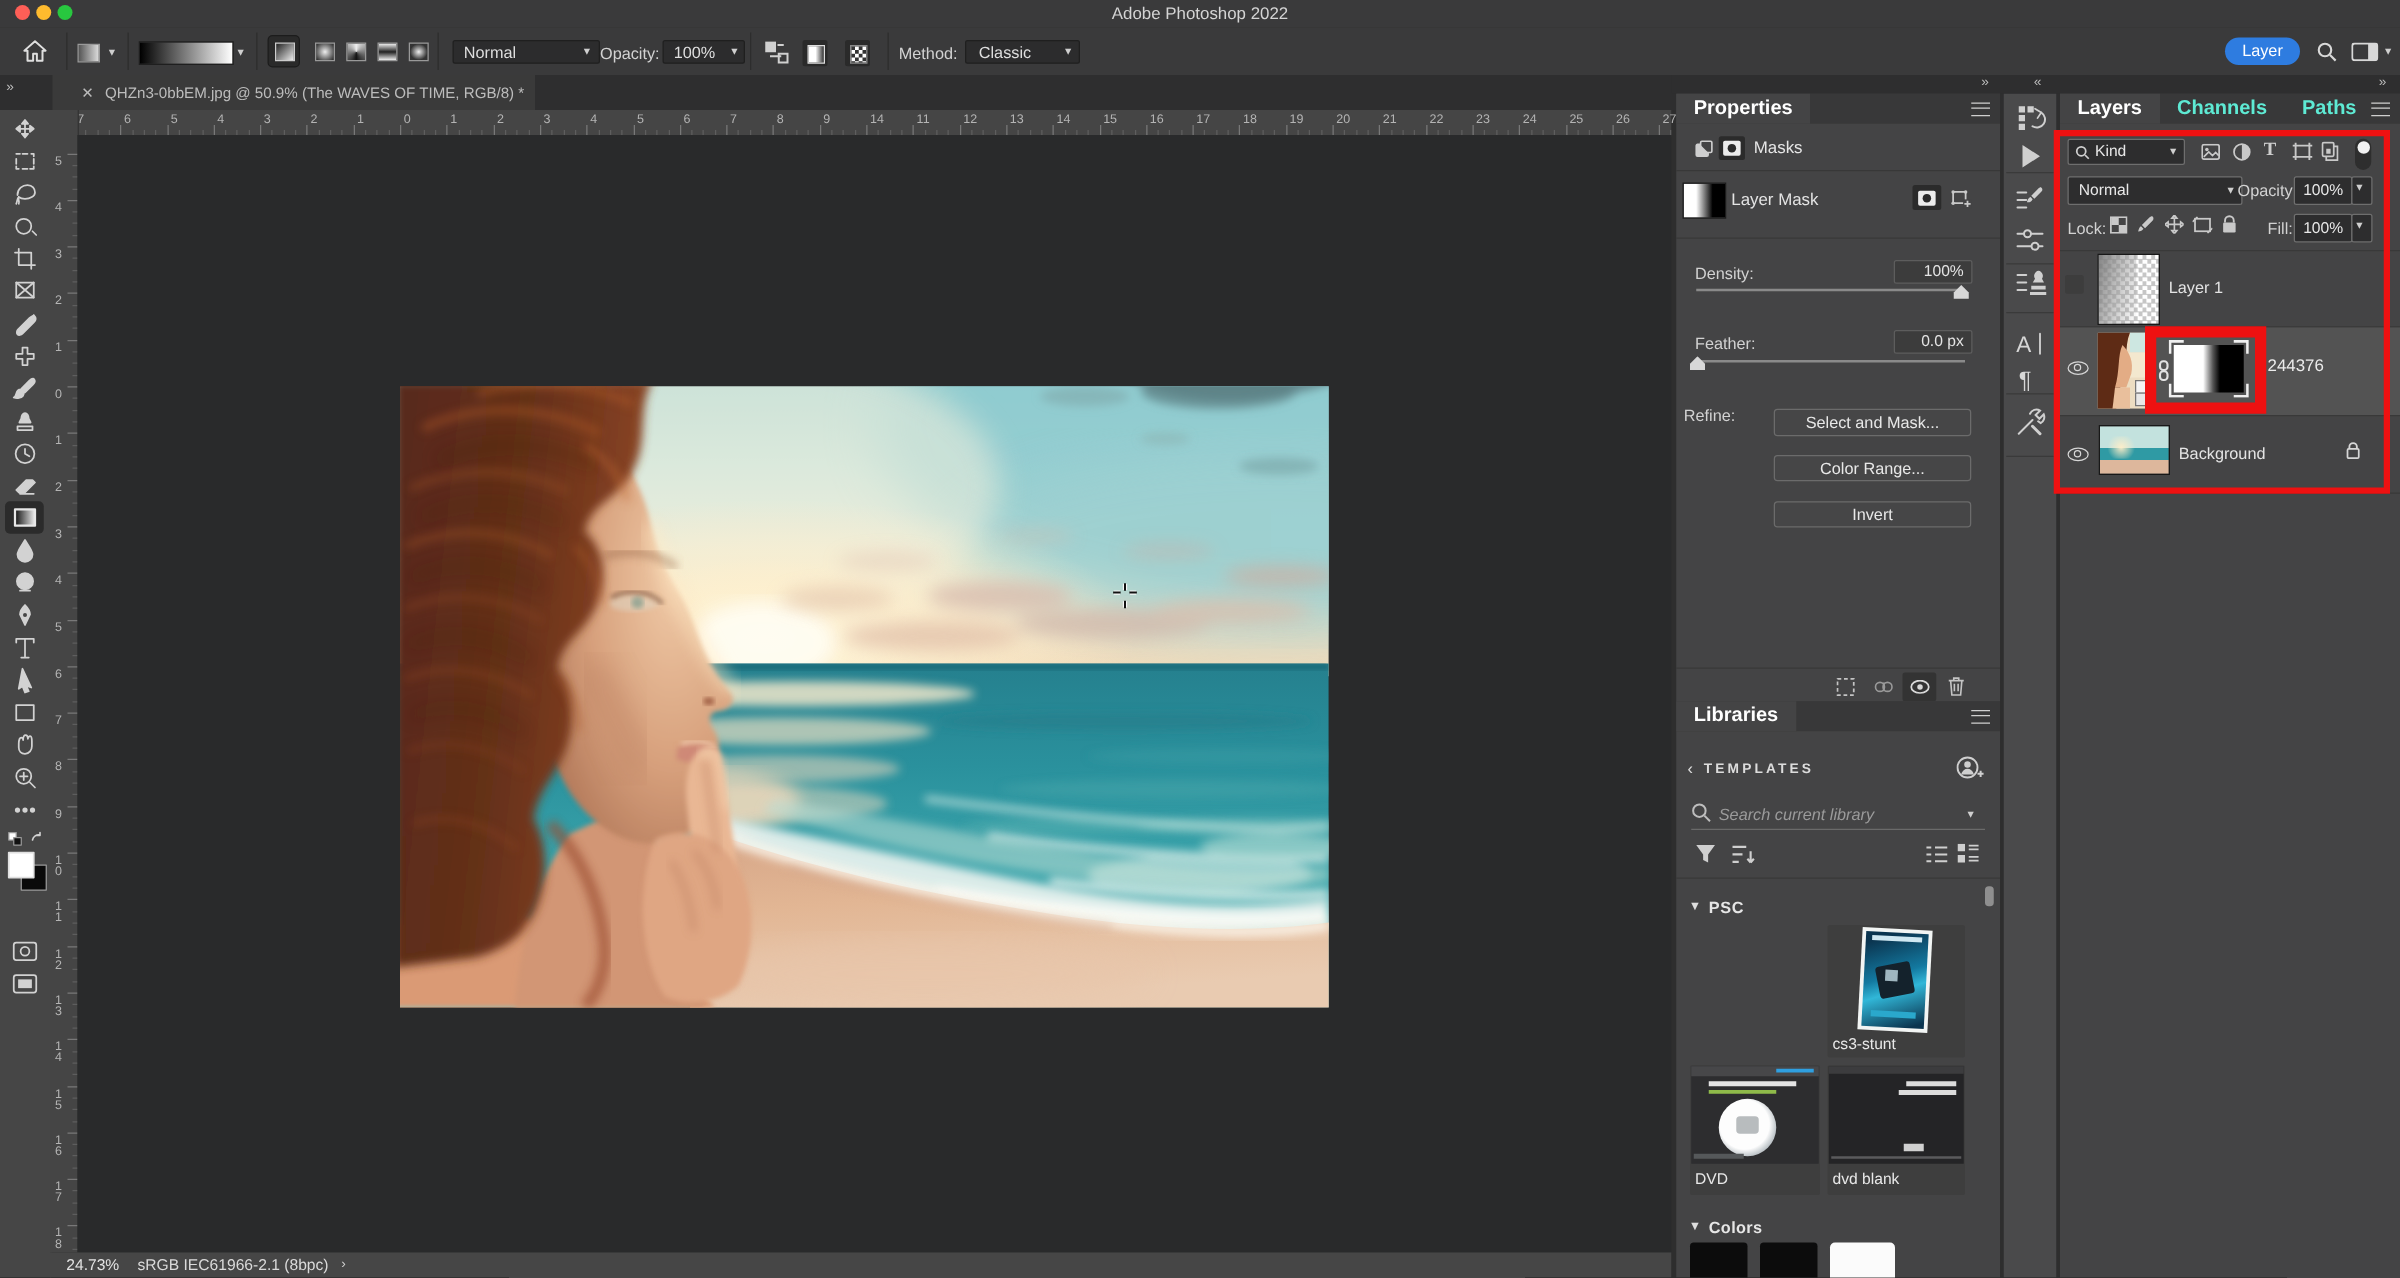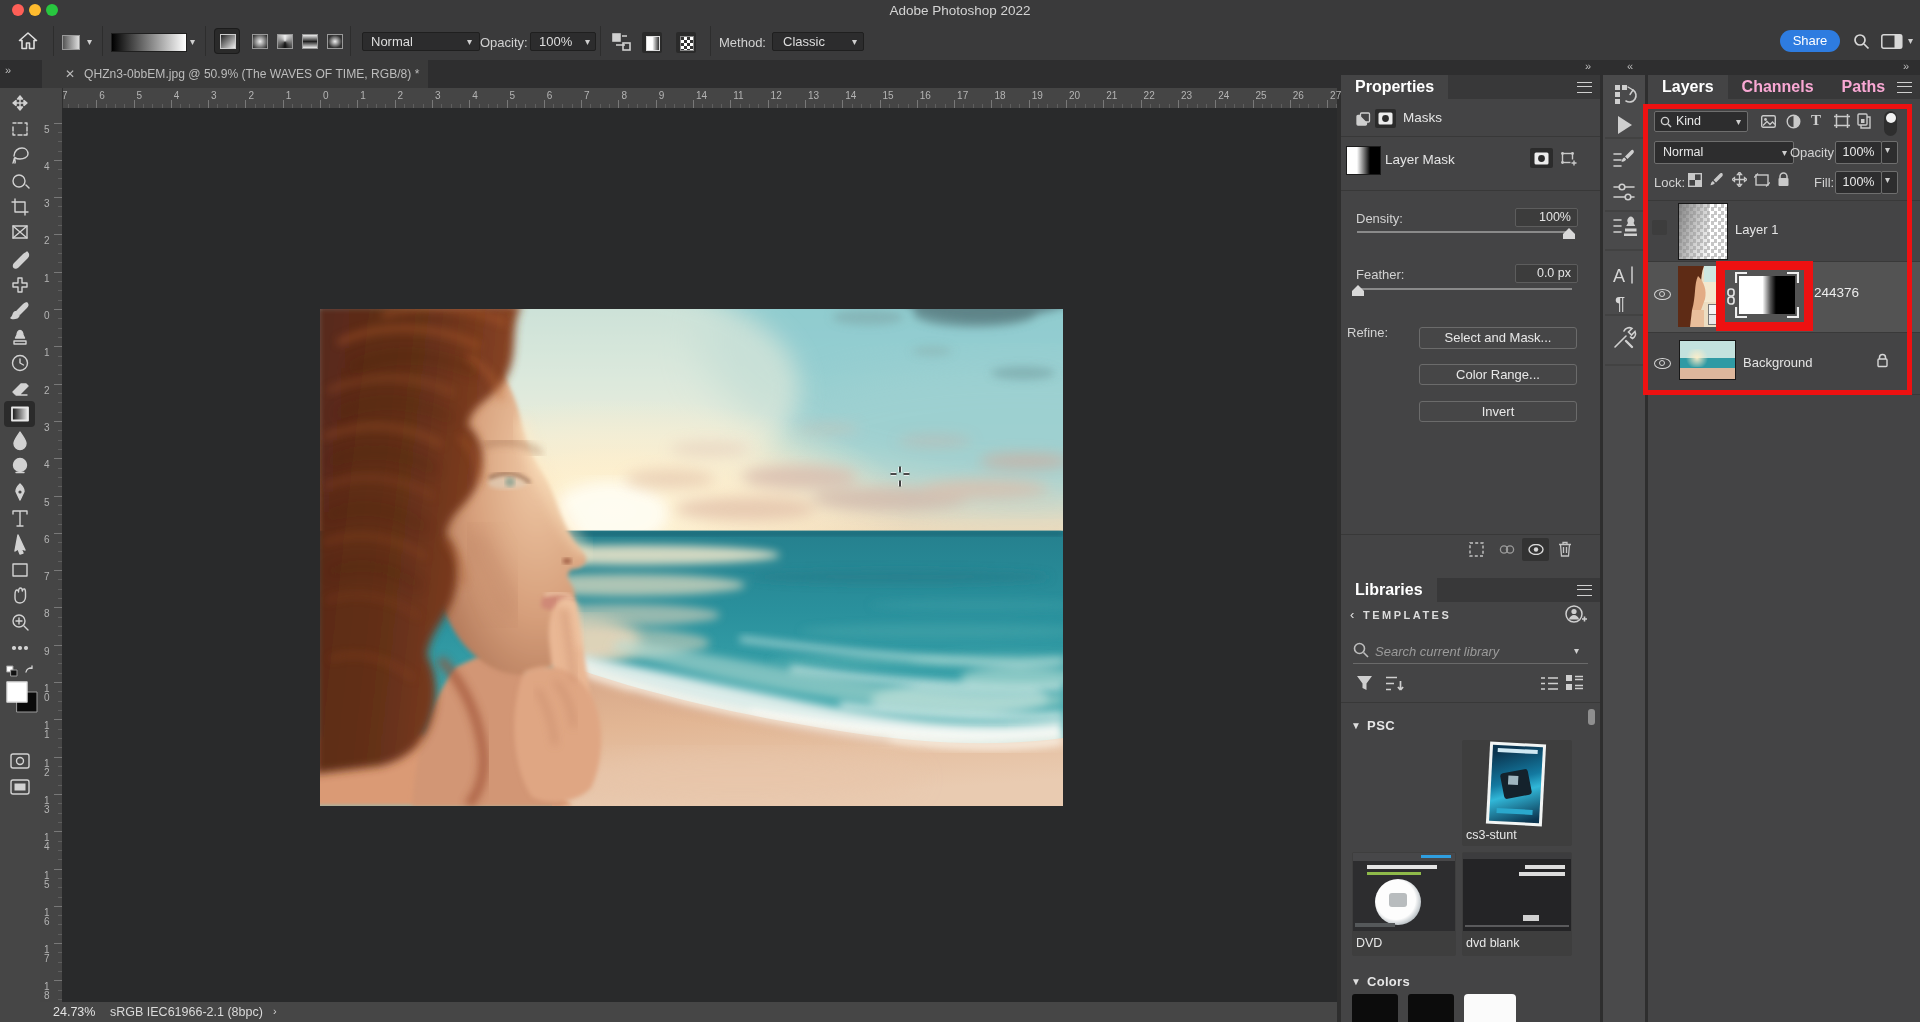--- a/index.html
+++ b/index.html
@@ -29,21 +29,21 @@
   #rulcorner{left:40px;top:88px;width:22px;height:20px;background:#454545}
   #paste{left:62px;top:108px;width:1275px;height:894px;background:#292a2b}
   #statusbar{left:40px;top:1002px;width:1297px;height:20px;background:#464646;color:#e2e2e2;font-size:12.5px}
   .rnum{color:#b4b4b4;font-size:10px}
   
   #topstrip{left:1337px;top:60px;width:583px;height:15px;background:#2e2e2f}
   .panel{background:#444445}
   .ptabrow{background:#383839;height:24px}
   .ptab{height:24px;line-height:24px;font-size:16px;padding:0 14px;display:inline-block}
   .ptab.on{background:#444445;color:#fff;font-weight:700}
-  .ptab.off{color:#f9a8d4;font-weight:700}
+  .ptab.off{color:#5eead4;font-weight:700}
   .hamb{width:15px;height:9px;border-top:1.5px solid #cfcfcf;border-bottom:1.5px solid #cfcfcf}
   .hamb:after{content:"";display:block;margin-top:2.8px;border-top:1.5px solid #cfcfcf}
   .field{background:#3c3c3c;border:1px solid #5d5d5d;border-radius:2px;color:#e4e4e4;font-size:12.5px}
   .btn{border:1px solid #6b6b6b;border-radius:3px;color:#e8e8e8;font-size:13px;text-align:center;background:#464647}
   .lbl{color:#d2d2d2;font-size:13px}
   
   .ldd{background:#2d2d2e;border:1px solid #6e6e6e;border-radius:2px;color:#e8e8e8;font-size:12.5px}
   .eye{width:15px;height:9px;border:1.5px solid #d6d6d6;border-radius:50%;position:relative}
   .eye:after{content:"";position:absolute;left:3.5px;top:1.2px;width:4px;height:4px;border:1.5px solid #d6d6d6;border-radius:50%}
 </style></head>
@@ -99,21 +99,21 @@
   <div class="abs" style="left:642px;top:10px;width:20px;height:21px;background:#2a2a2a;border-radius:2px">
         <div class="abs" style="left:4px;top:4px;width:12px;height:13px;border:1px solid #ddd;background:linear-gradient(90deg,#fff 45%,#333)"></div>
       </div>
   <div class="abs" style="left:676px;top:10px;width:20px;height:21px;background:#2a2a2a;border-radius:2px">
     <div class="abs" style="left:4px;top:4px;width:12px;height:13px;background:repeating-conic-gradient(#fff 0 25%,#333 0 50%) 0 0/6px 6px;border:1px solid #888"></div>
       </div>
   <div class="abs vsep" style="left:710px"></div>
   <div class="abs lbl" style="left:719px;top:13px;font-size:13px">Method:</div>
   <div class="abs ddbox" style="left:772px;top:10px;width:80px;height:17px;line-height:17px;padding-left:10px">Classic<span class="abs chev" style="right:6px">▾</span></div>
 
-  <div class="abs" style="left:1780px;top:8px;width:60px;height:22px;border-radius:11px;background:#2e7ce0;color:#fff;font-size:13px;text-align:center;line-height:22px">Share</div>
+  <div class="abs" style="left:1780px;top:8px;width:60px;height:22px;border-radius:11px;background:#2e7ce0;color:#fff;font-size:13px;text-align:center;line-height:22px">Layer</div>
   <svg class="abs" style="left:1853px;top:11px" width="17" height="17" viewBox="0 0 17 17">
         <circle cx="7" cy="7" r="5" fill="none" stroke="#d8d8d8" stroke-width="1.7"></circle>
         <path d="M11 11 L15.5 15.5" stroke="#d8d8d8" stroke-width="1.7"></path>
       </svg>
   <svg class="abs" style="left:1881px;top:12px" width="22" height="15" viewBox="0 0 22 15">
         <rect x="0.8" y="0.8" width="20" height="13.4" rx="2" fill="none" stroke="#d8d8d8" stroke-width="1.5"></rect>
         <rect x="13.5" y="0.8" width="7.3" height="13.4" fill="#d8d8d8"></rect>
       </svg>
   <div class="abs chev" style="left:1908px;top:13px">▾</div>
 </div>
@@ -815,21 +815,21 @@
     <svg class="abs" style="left:217px;top:442px" width="14" height="16" viewBox="0 0 14 16">
           <g fill="none" stroke="#c4c4c4" stroke-width="1.3">
             <path d="M1,3.5 h12 M5,3.5 v-2 h4 v2 M2.5,3.5 l1,11.5 h7 l1,-11.5"></path>
             <path d="M5.5,6 v6 M8.5,6 v6"></path>
           </g>
         </svg>
   </div>
 </div>
 
 <div class="abs panel" id="libs" style="left:1341px;top:561px;width:259px;height:461px">
-  <div class="abs ptabrow" style="left:0;top:17px;width:259px">
+  <div class="abs ptabrow" style="left:0;top:0;width:259px">
     <span class="ptab on">Libraries</span>
     <div class="abs hamb" style="right:8px;top:7px"></div>
   </div>
   <div class="abs" style="left:0;top:24px;width:259px;height:437px">
     <div class="abs" style="left:9px;top:22px;color:#e0e0e0;font-size:13px">‹</div>
     <div class="abs" style="left:22px;top:24px;color:#dcdcdc;font-size:11px;letter-spacing:2.5px;font-weight:700">TEMPLATES</div>
     <svg class="abs" style="left:224px;top:19px" width="22" height="20" viewBox="0 0 22 20">
           <circle cx="9" cy="10" r="8" fill="none" stroke="#cfcfcf" stroke-width="1.5"></circle>
           <circle cx="9" cy="7.5" r="2.6" fill="#cfcfcf"></circle>
           <path d="M3.8,15.5 c1,-3 3,-4.5 5.2,-4.5 c2.2,0 4.2,1.5 5.2,4.5" fill="#cfcfcf"></path>

